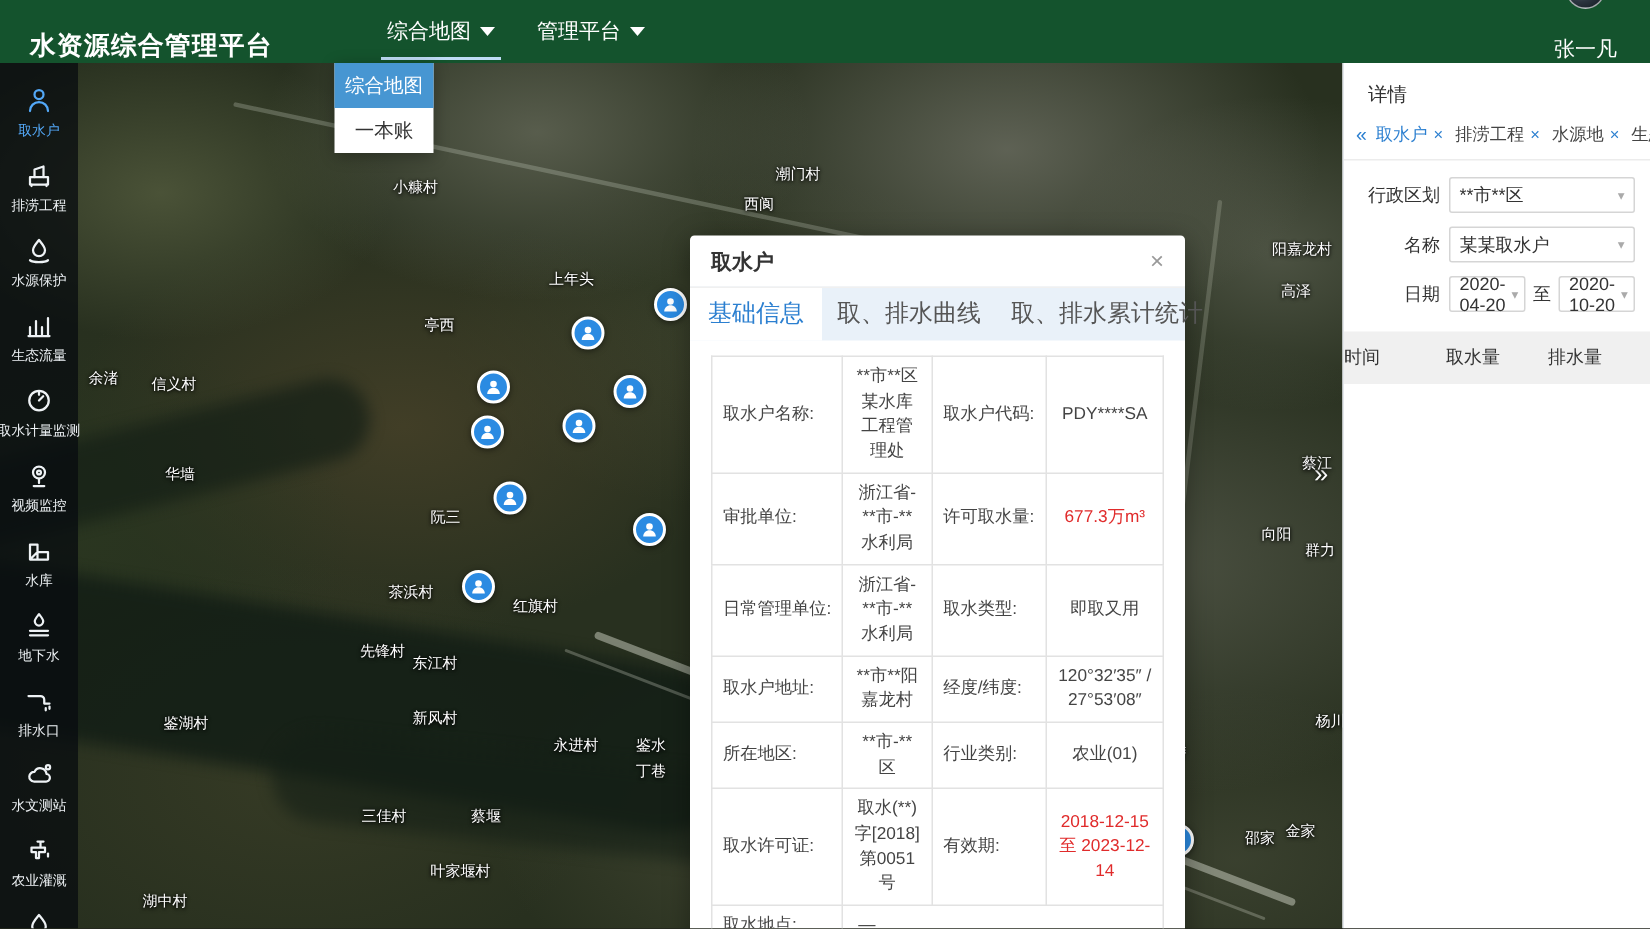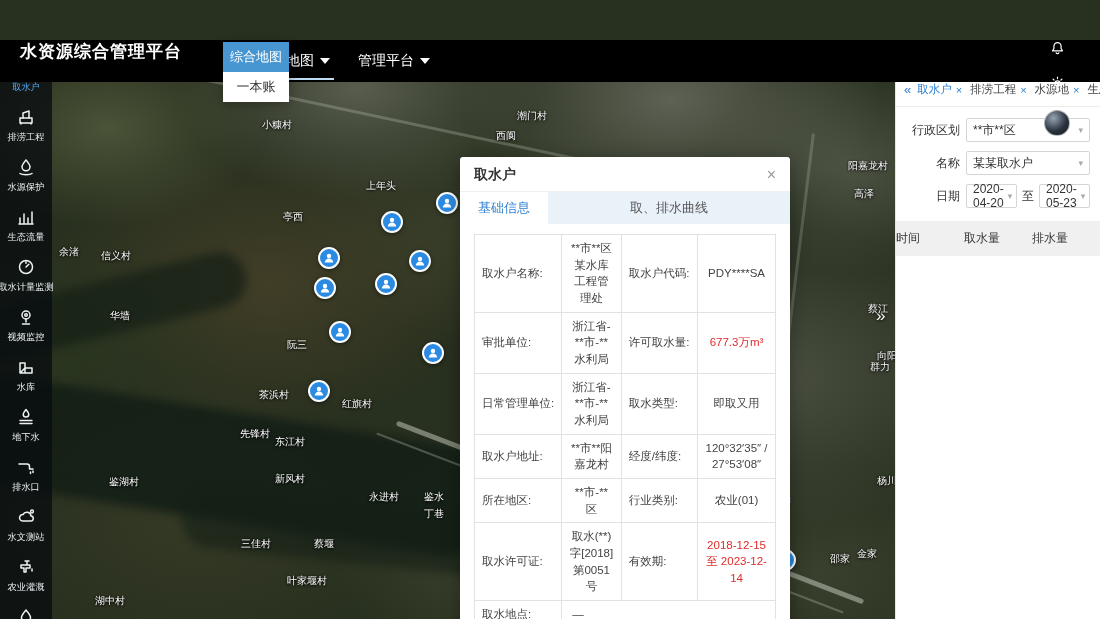--- a/index.html
+++ b/index.html
@@ -1,20 +1,20 @@
 <!DOCTYPE html>
 <html><head>
 <meta charset="utf-8">
 <style>
   * { margin:0; padding:0; box-sizing:border-box; }
   html,body { width:1100px; height:619px; overflow:hidden; font-family:"Liberation Sans","DejaVu Sans",sans-serif; background:#222; }
   .stage { position:relative; width:1100px; height:619px; overflow:hidden; background:#28301f; }
 
   
-  .navbar { position:absolute; left:0; top:0; width:1100px; height:42px; background:#000000; display:flex; align-items:flex-start; z-index:60; color:#fff;margin-top:40px; }
+  .navbar { position:absolute; left:0; top:0; width:1100px; height:42px; background:#14532d; display:flex; align-items:flex-end; z-index:60; color:#fff; }
   .brand { margin-left:20px; font-size:17px; font-weight:bold; letter-spacing:1px; }
   .nav-menus { margin-left:62px; display:flex; height:42px; }
   .nav-menu { display:flex; align-items:center; gap:6px; padding:0 14px; font-size:14px; cursor:pointer; position:relative; }
   .nav-menu.active:after { content:""; position:absolute; left:10px; right:10px; bottom:2px; height:2px; background:#bfdcf5; }
   .caret { width:0; height:0; border-left:5px solid transparent; border-right:5px solid transparent; border-top:6px solid #fff; display:inline-block; }
   .nav-right { margin-left:auto; display:flex; align-items:center; gap:18px; margin-right:22px;flex-direction:column; }
   .nav-icon { width:17px; height:17px; cursor:pointer; display:flex; }
   .nav-icon svg { width:100%; height:100%; stroke:#fff; fill:none; stroke-width:1.4; stroke-linecap:round; stroke-linejoin:round; }
   .avatar { width:26px; height:26px; border-radius:50%; background:radial-gradient(circle at 35% 30%, #97a4b2, #3a4document5 45%, #2c3540 55%, #0f151c); background:radial-gradient(circle at 35% 30%, #97a4b2, #2c3540 55%, #0f151c); border:1px solid rgba(255,255,255,.6); cursor:pointer; }
   .username { font-size:14px; cursor:pointer; }
@@ -53,21 +53,21 @@
   .marker { position:absolute; width:22px; height:22px; border-radius:50%; background:#2b8be2; border:2px solid #fff; box-shadow:0 1px 4px rgba(0,0,0,.5); transform:translate(-50%,-50%); cursor:pointer; display:flex; align-items:center; justify-content:center; }
   .marker svg { width:12px; height:12px; fill:#fff; }
   .collapse-handle { position:absolute; left:876px; top:264px; color:#fff; font-size:17px; text-shadow:0 1px 3px rgba(0,0,0,.9); cursor:pointer; }
 
   
   .modal { position:absolute; left:460px; top:157px; width:330px; background:#fff; border-radius:3px; box-shadow:0 4px 18px rgba(0,0,0,.35); z-index:40; }
   .modal-header { display:flex; justify-content:space-between; align-items:center; padding:9px 14px 7px; }
   .modal-title { font-size:14px; font-weight:bold; color:#333; }
   .modal-close { font-size:16px; color:#999; cursor:pointer; line-height:1; }
   .modal-tabs { display:flex; background:#e9f1f9; border-top:1px solid #f0f0f0; }
-  .m-tab { padding:7px 10px; font-size:13px; color:#555; text-align:center; cursor:pointer; flex:1; white-space:nowrap; }
+  .m-tab { padding:7px 10px; font-size:16px; color:#555; text-align:center; cursor:pointer; flex:1; white-space:nowrap; }
   .m-tab.active { background:#fff; color:#2b7fd0; flex:0 0 88px; }
   .modal-body { padding:10px 14px 14px; }
   table.info { width:100%; border-collapse:collapse; font-size:11.5px; color:#444; }
   table.info td { border:1px solid #e2e2e2; padding:5px 7px; line-height:1.45; }
   td.lbl { width:78px; white-space:nowrap; color:#444; }
   td.val { text-align:center; width:95px; }
   td.red { color:#e02b2b; }
   td.spanval { text-align:left; padding-left:10px !important; }
 
   
@@ -116,21 +116,21 @@
       <span class="map-label" style="left: 532px; top: 74px;">潮门村</span>
       <span class="map-label" style="left: 506px; top: 94px;">西阆</span>
       <span class="map-label" style="left: 381px; top: 144px;">上年头</span>
       <span class="map-label" style="left: 293px; top: 175px;">亭西</span>
       <span class="map-label" style="left: 69px; top: 210px;">余渚</span>
       <span class="map-label" style="left: 116px; top: 214px;">信义村</span>
       <span class="map-label" style="left: 120px; top: 274px;">华墙</span>
       <span class="map-label" style="left: 868px; top: 124px;">阳嘉龙村</span>
       <span class="map-label" style="left: 864px; top: 152px;">高泽</span>
       <span class="map-label" style="left: 878px; top: 267px;">蔡江</span>
-      <span class="map-label" style="left: 887px; top: 314px;">向阳</span>
+      <span class="map-label" style="left: 851px; top: 314px;">向阳</span>
       <span class="map-label" style="left: 880px; top: 325px;">群力</span>
       <span class="map-label" style="left: 297px; top: 303px; text-align: center;">阮三</span>
       <span class="map-label" style="left: 274px; top: 353px;">茶浜村</span>
       <span class="map-label" style="left: 357px; top: 362px;">红旗村</span>
       <span class="map-label" style="left: 255px; top: 392px;">先锋村</span>
       <span class="map-label" style="left: 290px; top: 400px;">东江村</span>
       <span class="map-label" style="left: 290px; top: 437px;">新风村</span>
       <span class="map-label" style="left: 124px; top: 440px;">鉴湖村</span>
       <span class="map-label" style="left: 384px; top: 455px;">永进村</span>
       <span class="map-label" style="left: 434px; top: 455px;">鉴水</span>
@@ -380,20 +380,21 @@
 
   <div class="modal">
 
     <div class="modal-header">
       <span class="modal-title">取水户</span>
       <span class="modal-close">×</span>
     </div>
     <div class="modal-tabs" id="modal-tabs">
         <div class="m-tab active">基础信息</div>
         <div class="m-tab">取、排水曲线</div>
+        <div class="m-tab">取、排水累计统计</div>
       </div>
     <div class="modal-body">
       <table class="info">
           <tbody id="modal-tbody">
             <tr>
               <td class="lbl">取水户名称:</td>
               <td class="val">**市**区某水库 工程管理处</td>
               <td class="lbl">取水户代码:</td>
               <td class="val">PDY****SA</td>
             </tr>
@@ -472,21 +473,21 @@
         </span>
       </div>
       <div class="f-row">
         <span class="f-label">日期</span>
         <span class="selbox datebox">
           <span>2020-04-20</span>
             <span class="cv">▾</span>
         </span>
         <span class="to-word">至</span>
         <span class="selbox datebox">
-          <span>2020-05-23</span>
+          <span>2020-10-20</span>
             <span class="cv">▾</span>
         </span>
       </div>
     </div>
     <div class="panel-thead" id="panel-thead">
         <span>时间</span>
         <span>取水量</span>
         <span>排水量</span>
       </div>
     <div class="panel-body-empty"></div>

